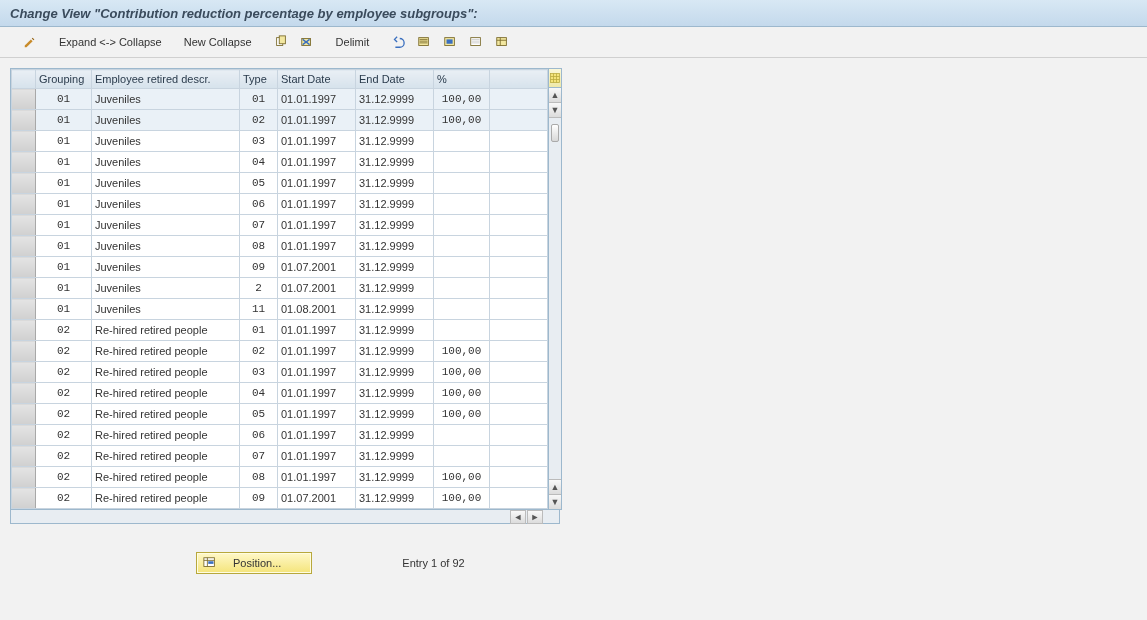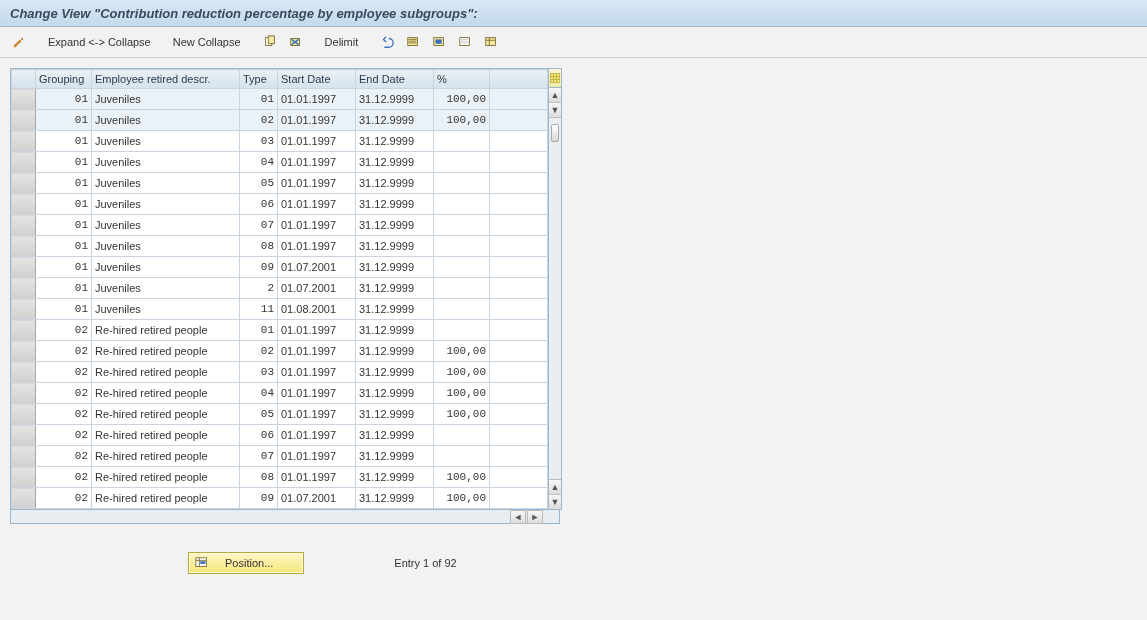--- a/index.html
+++ b/index.html
@@ -24,21 +24,21 @@
     font-weight: bold;
     font-size: 13px;
     color: #3a4b5c;
   }
   .toolbar {
     background: #f2f2f2;
     height: 30px;
     border-bottom: 1px solid #d0d0d0;
     display: flex;
     align-items: center;
-    padding-left: 8px;
+    padding-left: 19px;
     gap: 4px;
   }
   .toolbar .tb-btn {
     display: inline-flex;
     align-items: center;
     padding: 2px 4px;
     color: #333;
     cursor: pointer;
     border-radius: 2px;
     gap: 4px;
@@ -137,21 +137,21 @@
   col.c-desc  { width: 148px; }
   col.c-type  { width: 38px; }
   col.c-start { width: 78px; }
   col.c-end   { width: 78px; }
   col.c-pct   { width: 56px; }
   col.c-tail  { width: auto; }
   td.sel {
     background: linear-gradient(#e4e4e4, #d0d0d0);
     border-right: 1px solid #a8a8a8;
   }
-  td.num { text-align: right; font-family: "Courier New", monospace; }
+  td.num { text-align: center; font-family: "Courier New", monospace; }
   td.mono { font-family: Liberation Sans, sans-serif; }
   tr.alt td:not(.sel) { background: #eaf1f7; }
   tr.reg td:not(.sel) { background: #ffffff; }
   .hscroll {
     width: 550px;
     height: 14px;
     border: 1px solid #9db8cd;
     border-top: none;
     background: #e8edf2;
     display: flex;
@@ -165,21 +165,21 @@
     width: 14px; height: 12px;
     background: linear-gradient(#f8f8f8,#dcdcdc);
     border:1px solid #bbb;
     display:flex; align-items:center; justify-content:center;
     font-size:9px; color:#555;
     cursor:pointer;
   }
 
   .footer {
     position: absolute;
-    left: 8px; right: 0;
+    left: 16px; right: 0;
     top: 552px;
     display: flex;
     align-items: center;
     padding-left: 180px;
   }
   .position-btn {
     display: inline-flex;
     align-items: center;
     gap: 16px;
     background: linear-gradient(#fff8c8, #f4e47a);

